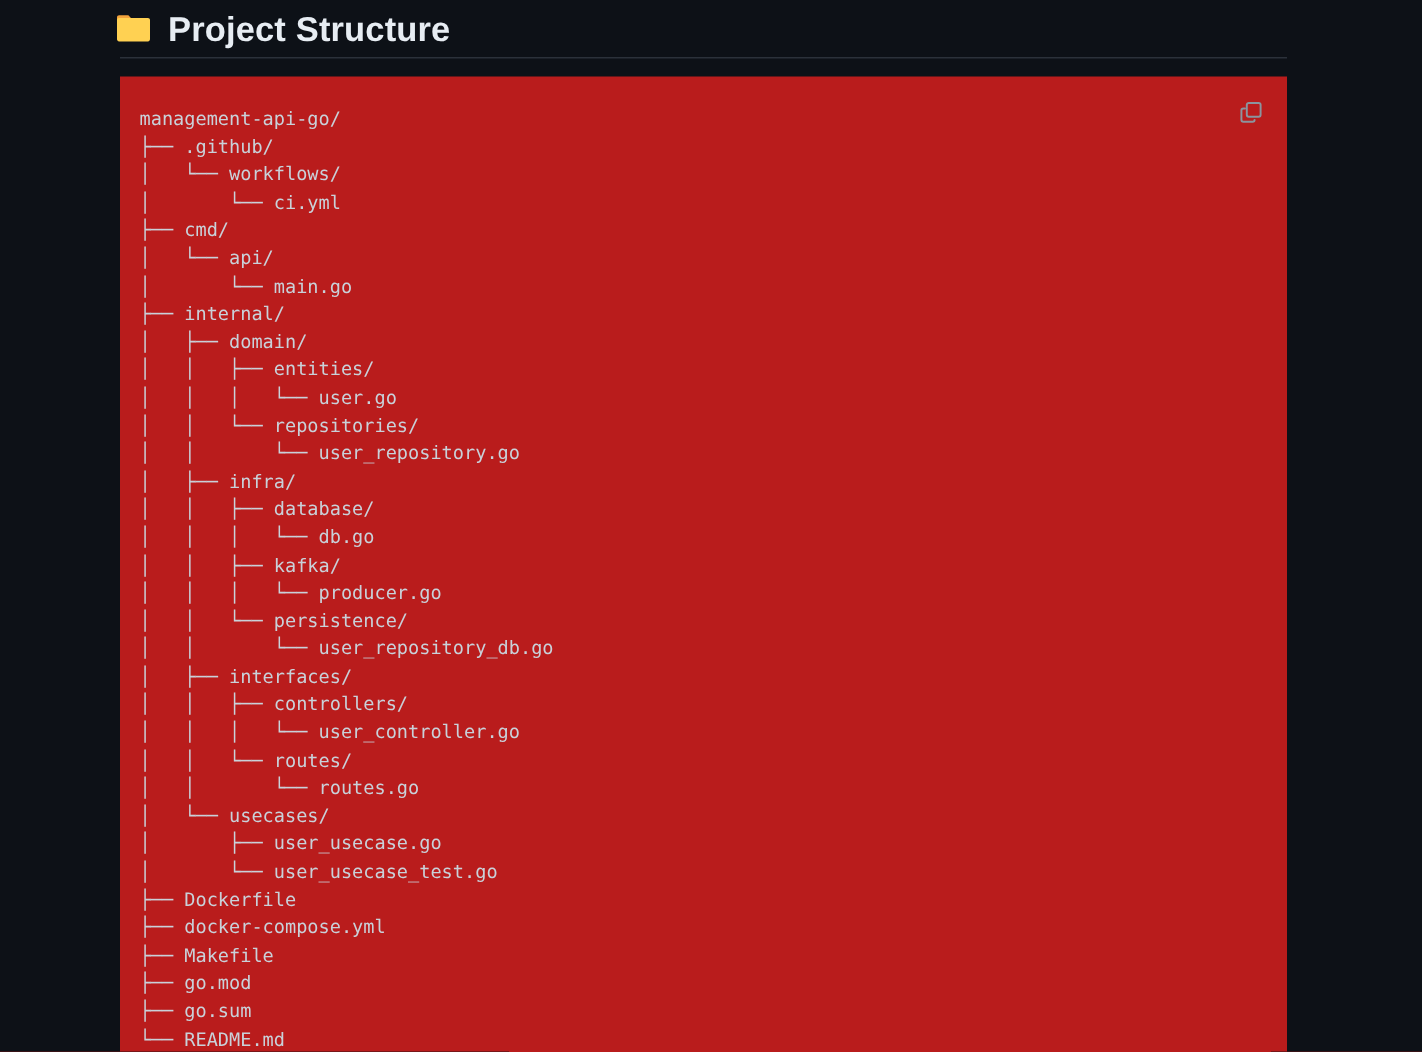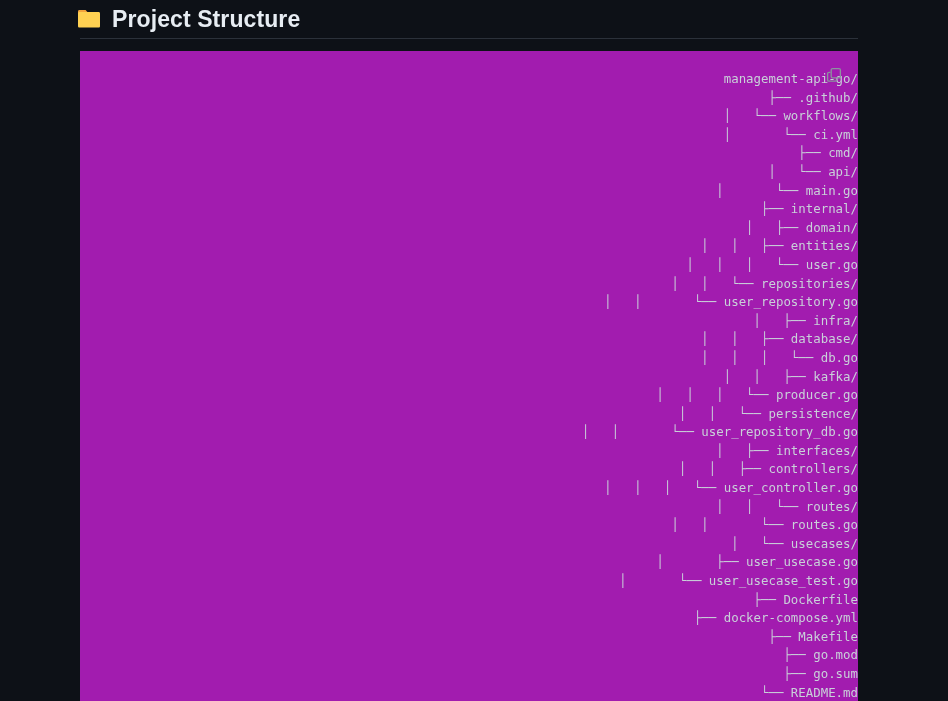--- a/index.html
+++ b/index.html
@@ -13,21 +13,20 @@
     overflow: hidden;
     font-family: "Liberation Sans", sans-serif;
     color: #c9d1d9;
     position: relative;
   }
   .page {
     width: 905px;
     height: 701px;
     box-sizing: border-box;
     position: relative;
-    text-align: right;
   }
   
   .title-row {
     display: flex;
     align-items: center;
     gap: 10px;
     padding: 0 0 0 76px;
     height: 38px;
   }
   .folder-icon {
@@ -52,21 +51,21 @@
     height: 1px;
     background: #2b313a;
   }
   
   .codeblock {
     position: absolute;
     left: 80px;
     top: 51px;
     width: 778px;
     height: 650px;
-    background: #a21caf;
+    background: #b91c1c;
     box-sizing: border-box;
     overflow: hidden;
   }
   .copy-button {
     position: absolute;
     right: 13px;
     top: 13px;
     width: 22px;
     height: 22px;
     display: flex;

